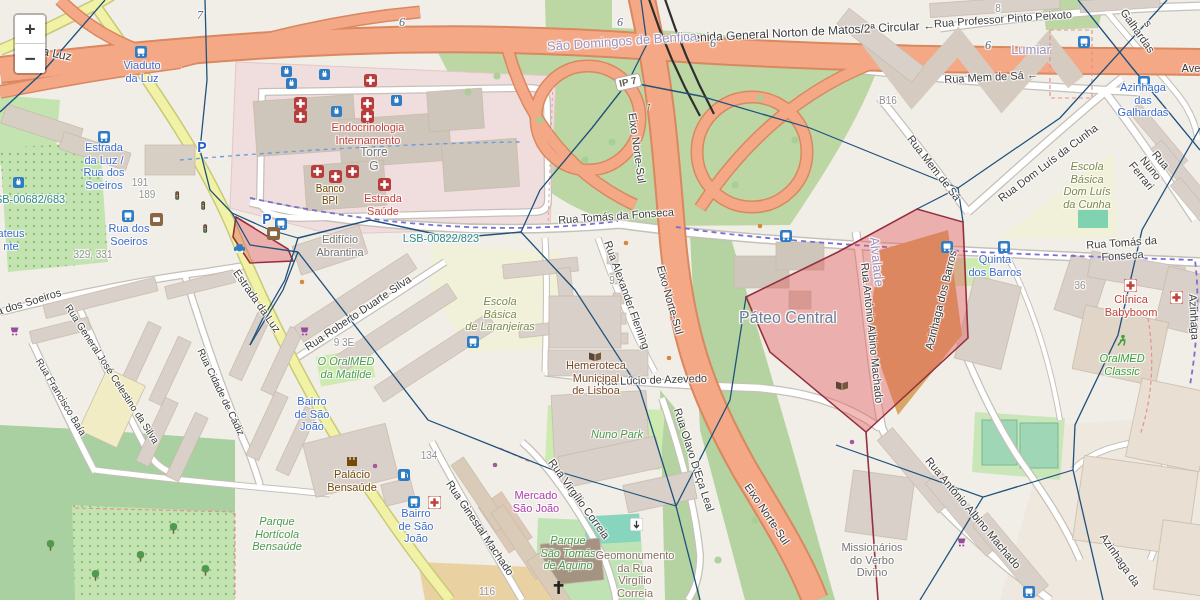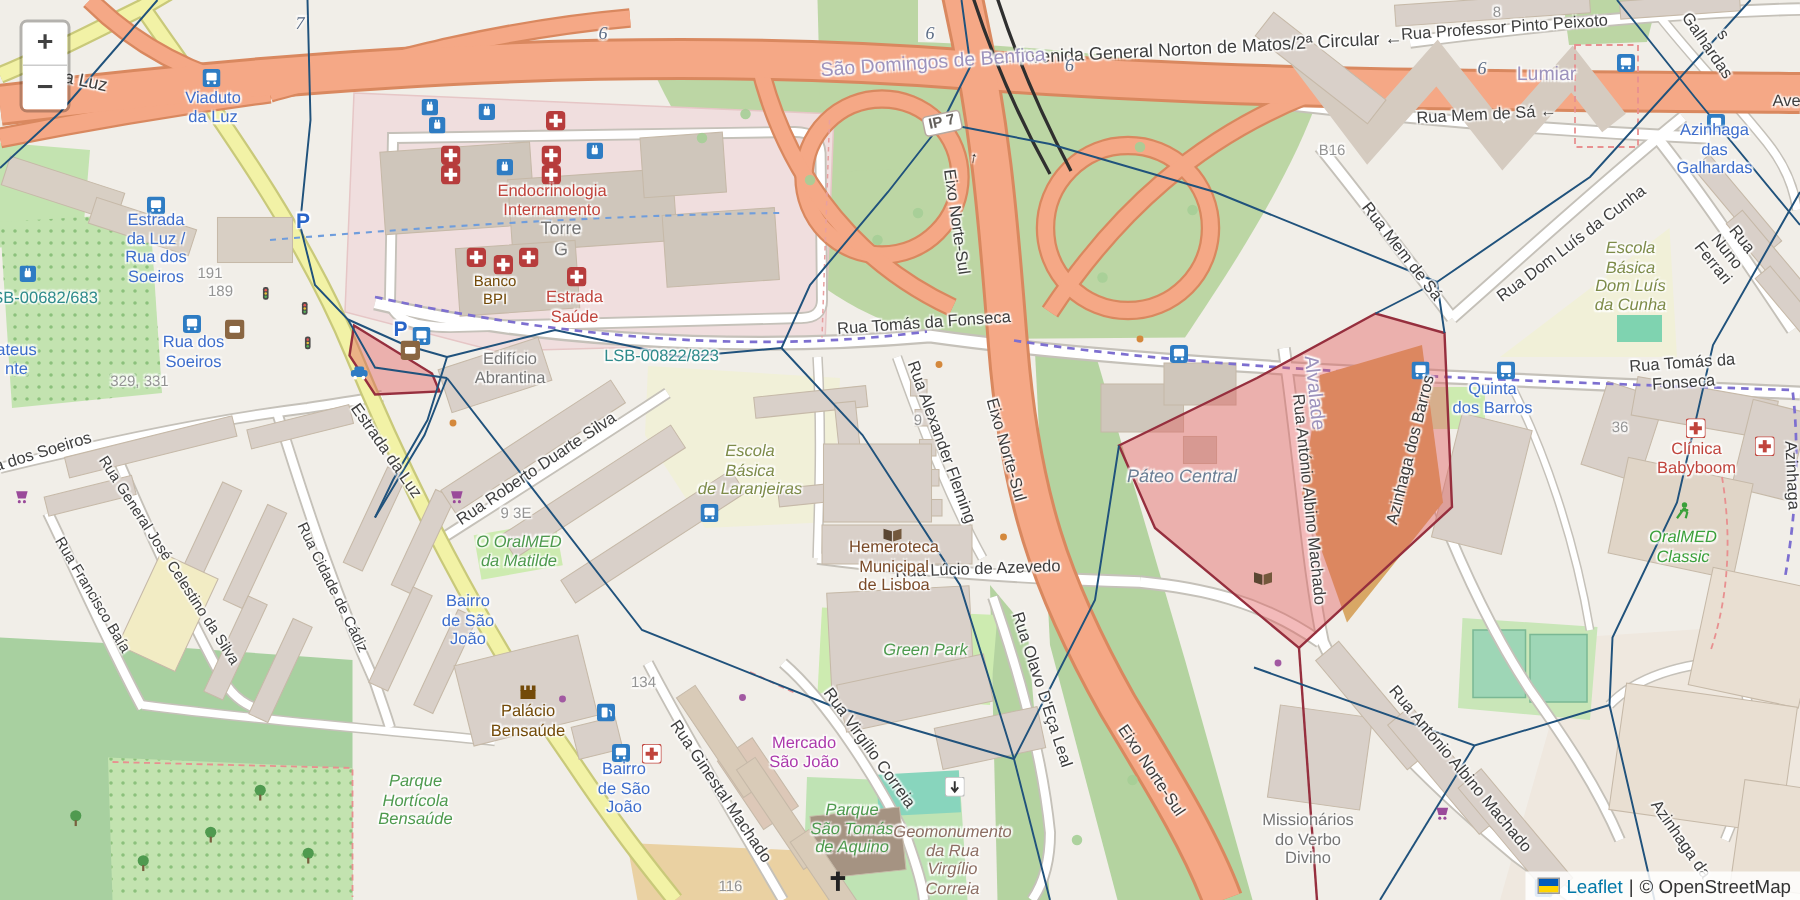--- a/index.html
+++ b/index.html
@@ -3,24 +3,24 @@
 <meta charset="utf-8">
 <style>
   html,body{margin:0;padding:0;background:#ddd;}
   .stage{position:relative;width:1200px;height:600px;overflow:hidden;background:#f1eee8;font-family:"Liberation Sans",sans-serif;}
   .stage svg{position:absolute;left:0;top:0;}
   .lb{position:absolute;transform:translate(-50%,-50%) rotate(var(--r,0deg));font:11px/1.15 "Liberation Sans",sans-serif;color:#3e3e3e;white-space:pre-line;text-align:center;pointer-events:none;
       text-shadow:-1px -1px 1px #fff,1px -1px 1px #fff,-1px 1px 1px #fff,1px 1px 1px #fff,0 0 2px #fff;}
   .s12{font-size:12px}.s10{font-size:10px}.s9{font-size:9px}
   .blu{color:#3d6dcc}.teal{color:#2e8b8b}.red{color:#c0443c}.gry{color:#757575}.brn{color:#734a08}
   .pur{color:#ac39ac}.grn{color:#4e9a4e;font-style:italic}.grn2{color:#3aa03a;font-style:italic}
-  .sch{color:#7d8b49;font-style:italic}.lib{color:#7a4a28}.geo{color:#8d6e63;font-style:italic}
+  .sch{color:#7d8b49;font-style:italic}.lib{color:#7a4a28}.geo{color:#8d6e63;}
   .dist{color:#9d93bd;font-size:13px}.rt{color:#5a6b85;font-family:"Liberation Serif",serif;font-style:italic;font-size:12px}
   .num{color:#949494;font-size:10px}.park{color:#2864c8;font-weight:bold;font-size:14px}
-  .pc{color:#6b7f95;font-style:italic;font-size:12px}
+  .pc{color:#6b7f95;font-size:16px}
   .shield{background:#fff;border:1.5px solid #b6a8a0;border-radius:3px;padding:0 3px;color:#64605c;font-weight:bold;font-size:10px;text-shadow:none}
   .zoomctl{position:absolute;left:13px;top:13px;width:30px;border:2px solid rgba(0,0,0,.25);border-radius:5px;overflow:hidden;z-index:50}
   .zoomctl button{display:block;width:30px;height:29px;background:#fff;border:0;font:bold 19px "Liberation Sans",sans-serif;color:#404040;cursor:pointer;padding:0}
   .zoomctl button:first-child{border-bottom:1px solid #ccc}
   .attrib{position:absolute;right:0;bottom:0;height:19px;background:rgba(255,255,255,.85);padding:0 6px 0 8px;display:flex;align-items:center;gap:4px;font:12.5px "Liberation Sans",sans-serif;color:#333;z-index:40}
   .attrib a{text-decoration:none}
   .lflag{display:inline-block;width:13px;height:9px;background:linear-gradient(#005bbb 50%,#ffd500 50%);border:.5px solid #999}
   .leaf{color:#0078a8}.osm{color:#333}
 </style>
 </head>
@@ -595,21 +595,21 @@
 de Lisboa</div>
   <div class="lb sch" style="left:500px;top:314px">Escola
 Básica
 de Laranjeiras</div>
   <div class="lb sch" style="left:1087px;top:185px">Escola
 Básica
 Dom Luís
 da Cunha</div>
   <div class="lb grn" style="left:346px;top:368px">O OralMED
 da Matilde</div>
-  <div class="lb grn" style="left:617px;top:434px">Green Park</div>
+  <div class="lb grn" style="left:617px;top:434px">Nuno Park</div>
   <div class="lb grn" style="left:277px;top:534px">Parque
 Hortícola
 Bensaúde</div>
   <div class="lb grn" style="left:568px;top:553px">Parque
 São Tomás
 de Aquino</div>
   <div class="lb geo" style="left:635px;top:574px">Geomonumento
 da Rua
 Virgílio
 Correia</div>
@@ -642,20 +642,14 @@
   <div class="lb num" style="left:344px;top:343px">9 3E</div>
   <div class="lb num" style="left:612px;top:281px">9</div>
   <div class="lb num" style="left:649px;top:106px;--r:10deg;color:#333">↑</div>
 </div>
 
 <div class="zoomctl">
   <button>+</button>
   <button>−</button>
 </div>
 
-<div class="attrib">
-  <span class="lflag"></span>
-  <a href="#" class="leaf">Leaflet</a>
-  <span class="osm">|</span>
-  <span class="osm">© OpenStreetMap</span>
+
 </div>
 
-</div>
-
 </body></html>

